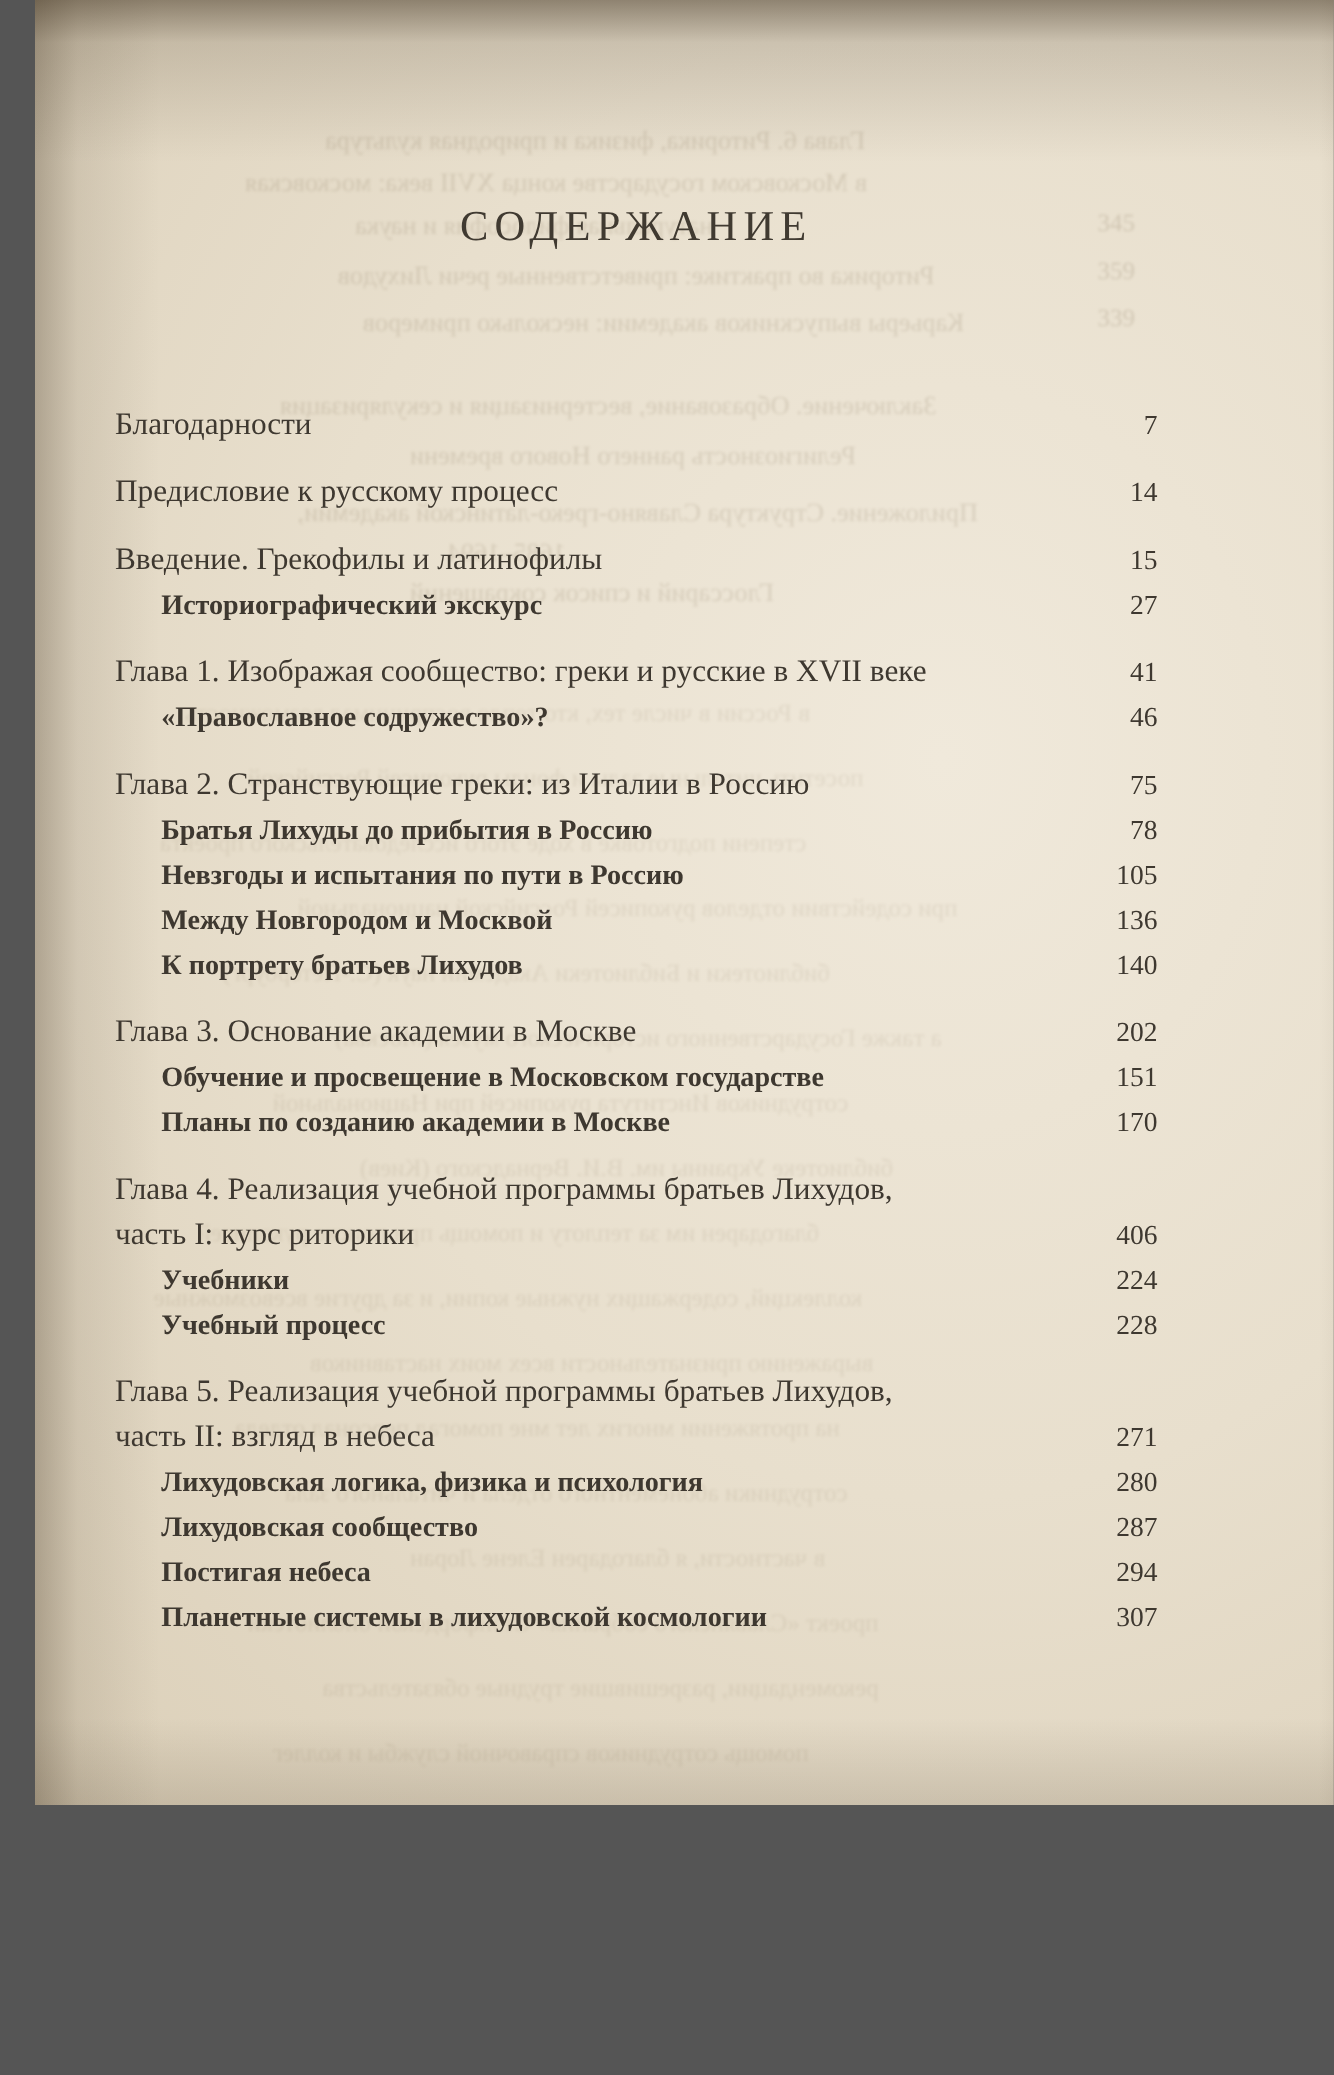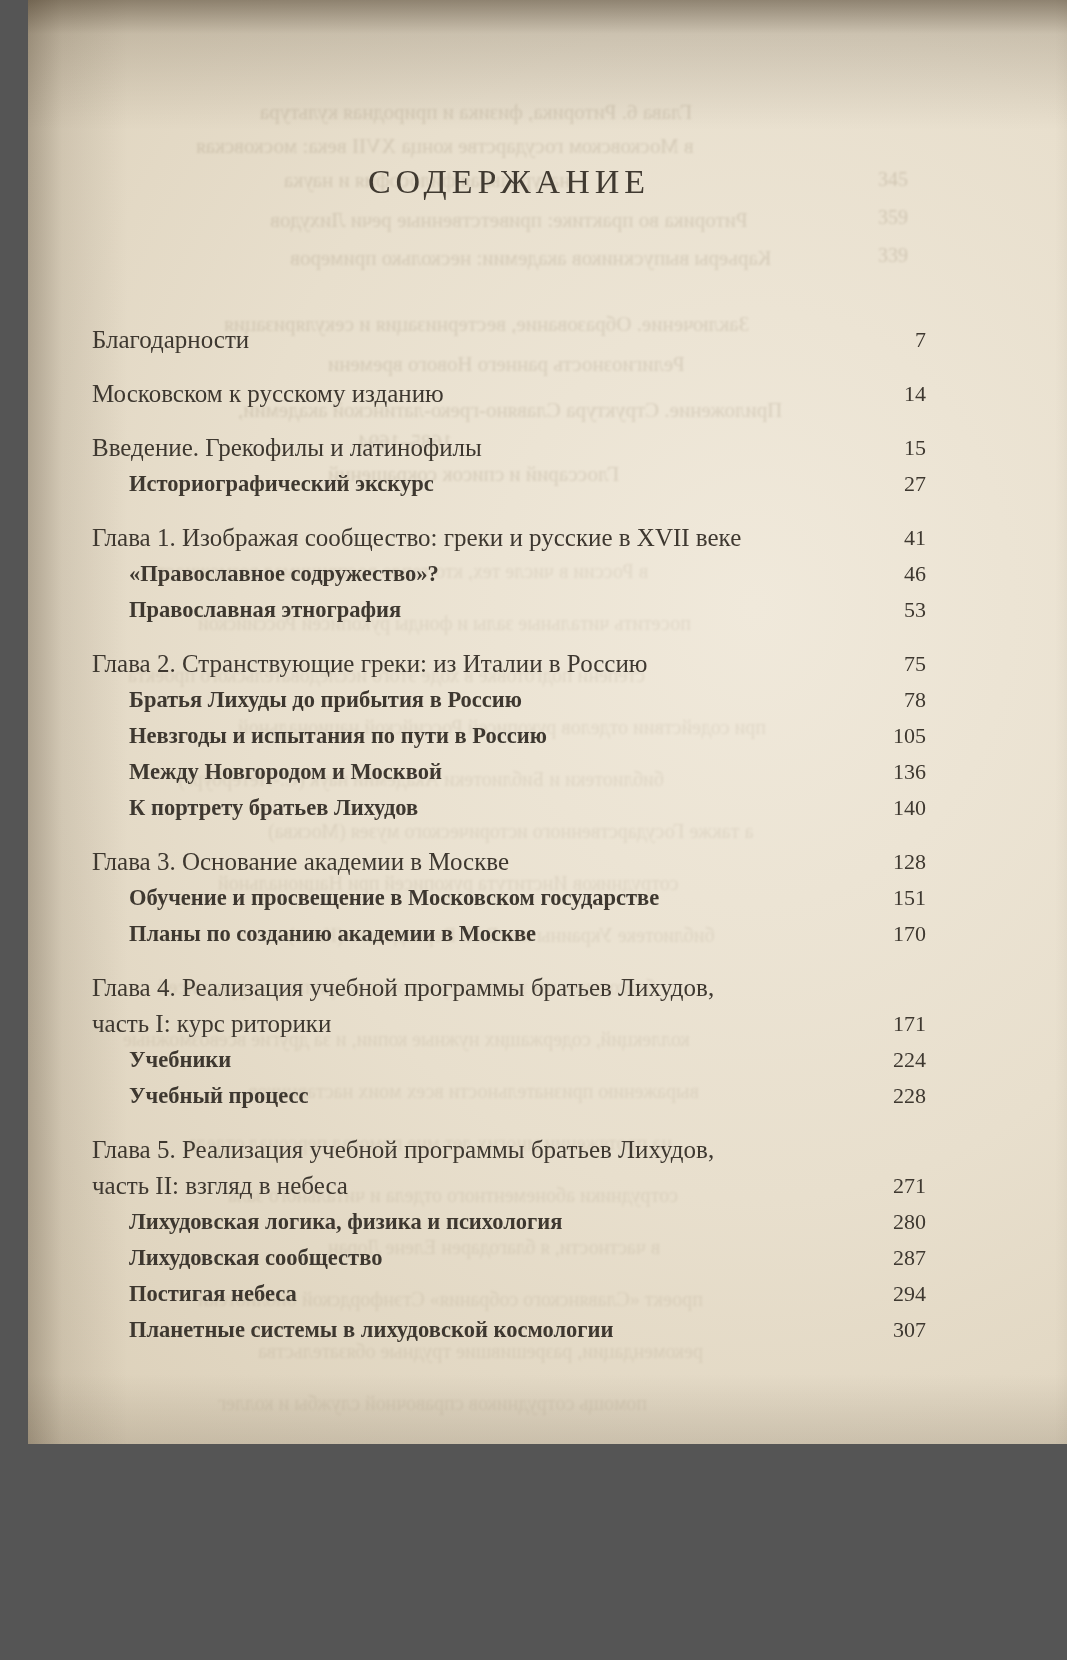--- a/index.html
+++ b/index.html
@@ -116,45 +116,41 @@
 
   <div class="toc">
     <h1 class="title">СОДЕРЖАНИЕ</h1>
 
     <div class="row">
       <div class="label">Благодарности</div>
       <div class="pg">7</div>
     </div>
 
     <div class="row gap">
-      <div class="label">Московском к русскому изданию</div>
+      <div class="label">Предисловие к русскому процесс</div>
       <div class="pg">14</div>
     </div>
 
     <div class="row gap">
       <div class="label">Введение. Грекофилы и латинофилы</div>
       <div class="pg">15</div>
     </div>
     <div class="row indent">
       <div class="label">Историографический экскурс</div>
       <div class="pg">27</div>
     </div>
 
     <div class="row gap">
       <div class="label">Глава 1. Изображая сообщество: греки и русские в XVII веке</div>
       <div class="pg">41</div>
     </div>
     <div class="row indent">
       <div class="label">«Православное содружество»?</div>
       <div class="pg">46</div>
     </div>
-    <div class="row indent">
-      <div class="label">Православная этнография</div>
-      <div class="pg">53</div>
-    </div>
 
     <div class="row gap">
       <div class="label">Глава 2. Странствующие греки: из Италии в Россию</div>
       <div class="pg">75</div>
     </div>
     <div class="row indent">
       <div class="label">Братья Лихуды до прибытия в Россию</div>
       <div class="pg">78</div>
     </div>
     <div class="row indent">
@@ -165,37 +161,37 @@
       <div class="label">Между Новгородом и Москвой</div>
       <div class="pg">136</div>
     </div>
     <div class="row indent">
       <div class="label">К портрету братьев Лихудов</div>
       <div class="pg">140</div>
     </div>
 
     <div class="row gap">
       <div class="label">Глава 3. Основание академии в Москве</div>
-      <div class="pg">128</div>
+      <div class="pg">202</div>
     </div>
     <div class="row indent">
       <div class="label">Обучение и просвещение в Московском государстве</div>
       <div class="pg">151</div>
     </div>
     <div class="row indent">
       <div class="label">Планы по созданию академии в Москве</div>
       <div class="pg">170</div>
     </div>
 
     <div class="row gap">
       <div class="label">
         <div>Глава 4. Реализация учебной программы братьев Лихудов,</div>
         <div>часть I: курс риторики</div>
       </div>
-      <div class="pg">171</div>
+      <div class="pg">406</div>
     </div>
     <div class="row indent">
       <div class="label">Учебники</div>
       <div class="pg">224</div>
     </div>
     <div class="row indent">
       <div class="label">Учебный процесс</div>
       <div class="pg">228</div>
     </div>
 

